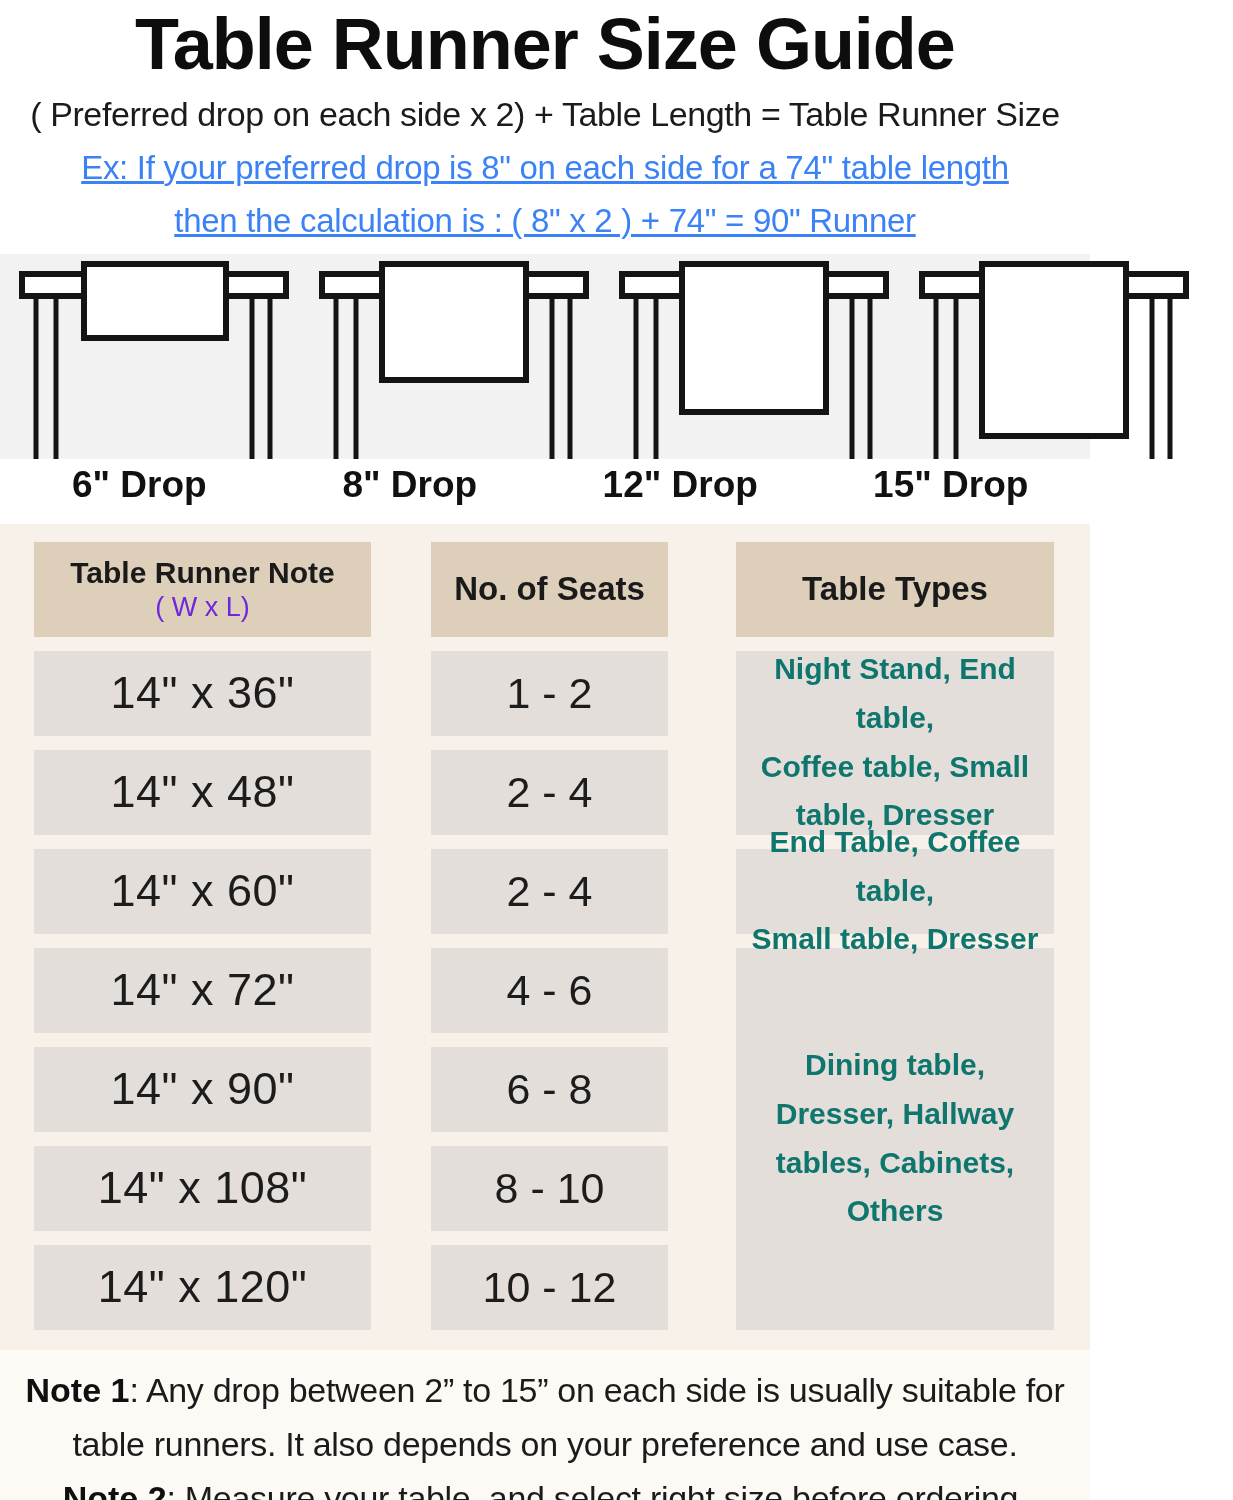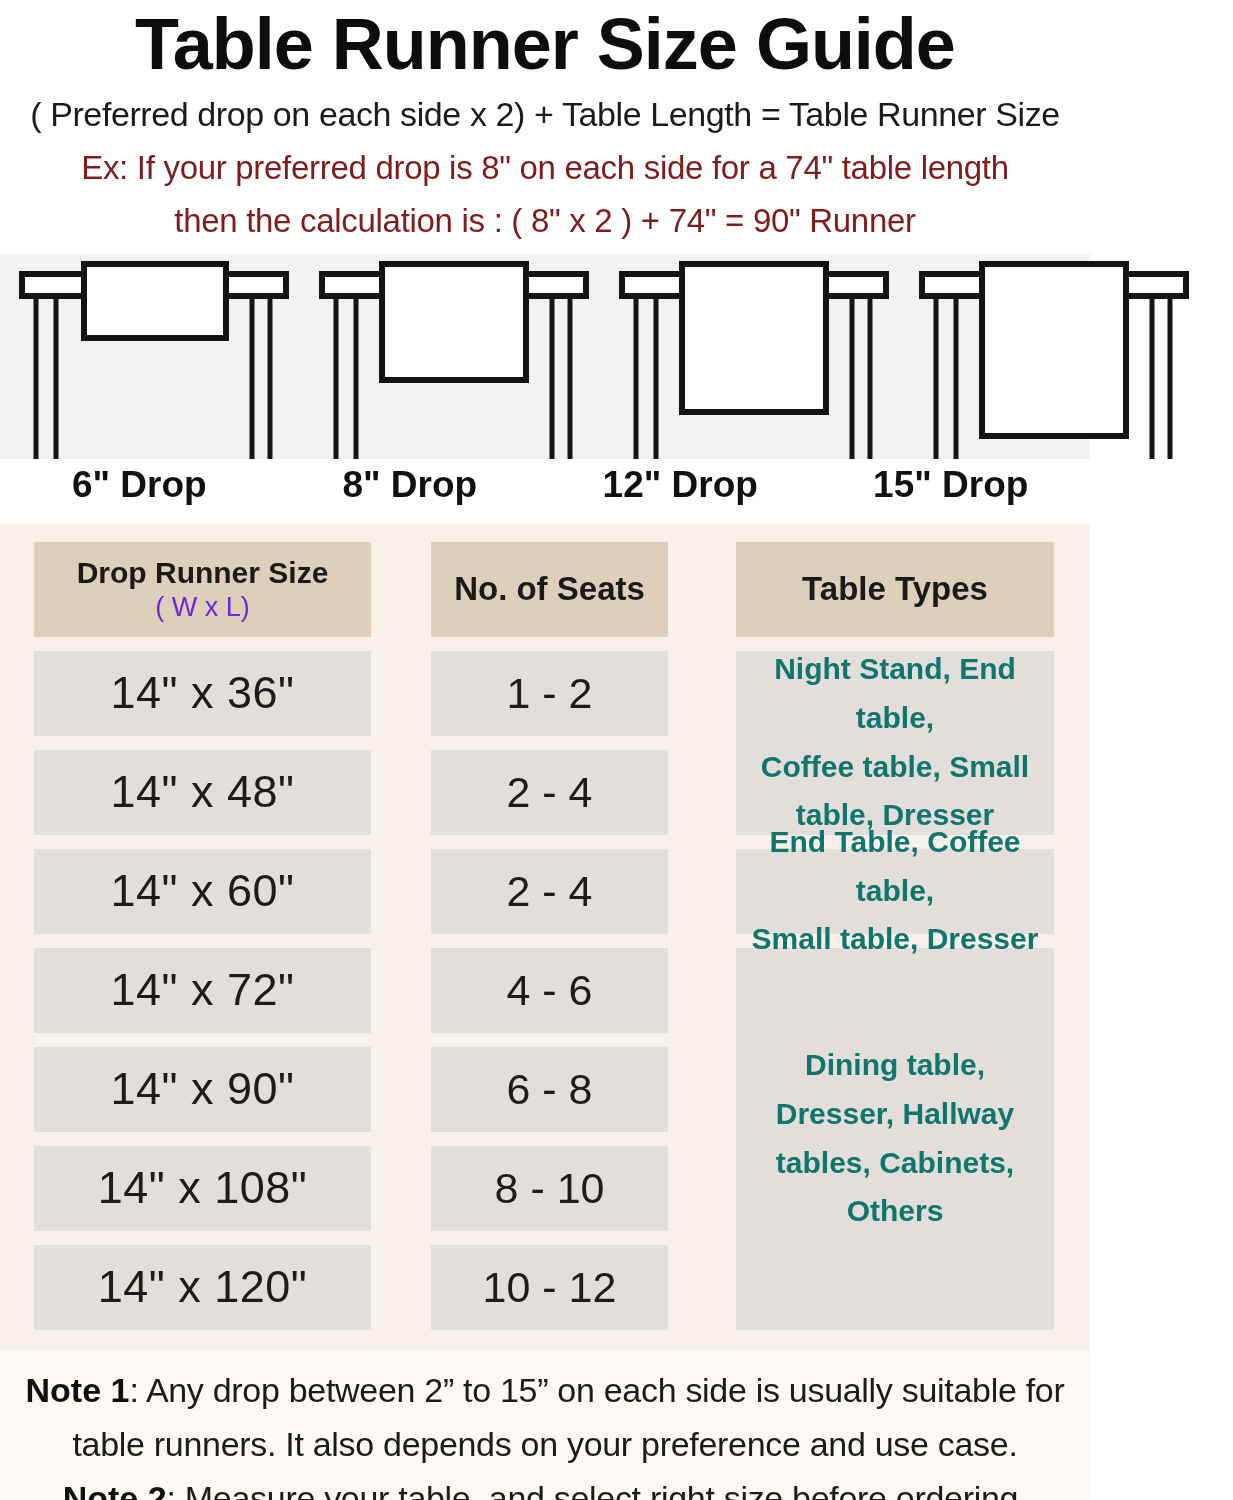--- a/index.html
+++ b/index.html
@@ -30,21 +30,22 @@
     margin-top: 10px;
     white-space: nowrap;
     color: #1b1b1b;
   }
   .example-line {
     font-size: 33px;
     font-weight: 400;
     letter-spacing: -0.3px;
     margin-top: 15px;
     white-space: nowrap;
-    color: #7f1d1d;
+    color: #3b82f6;
+    text-decoration: underline;
   }
 
   
   .illustration-band {
     margin-top: 14px;
     height: 205px;
     background: #f2f2f2;
     display: flex;
     padding: 0 4px;
   }
@@ -176,21 +177,21 @@
     <div class="drop-label">8" Drop</div>
     <div class="drop-label">12" Drop</div>
     <div class="drop-label">15" Drop</div>
   </div>
 
   <div class="dashed-divider"></div>
 
   <section class="size-table">
 
     <div class="cell hdr c1" style="grid-row:1">
-      <div class="hdr-line1">Drop Runner Size</div>
+      <div class="hdr-line1">Table Runner Note</div>
       <div class="hdr-line2">( W x L)</div>
     </div>
     <div class="cell hdr c2" style="grid-row:1">
       <div class="hdr-big">No. of Seats</div>
     </div>
     <div class="cell hdr c3" style="grid-row:1">
       <div class="hdr-big">Table Types</div>
     </div>
 
     <div class="cell data c1 r1">

